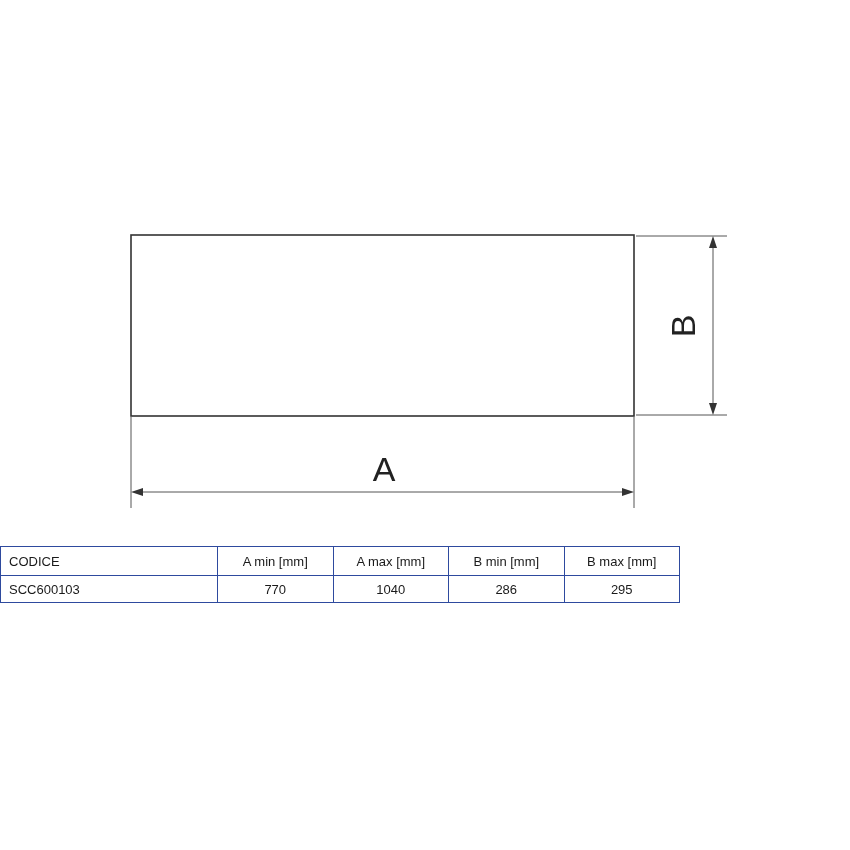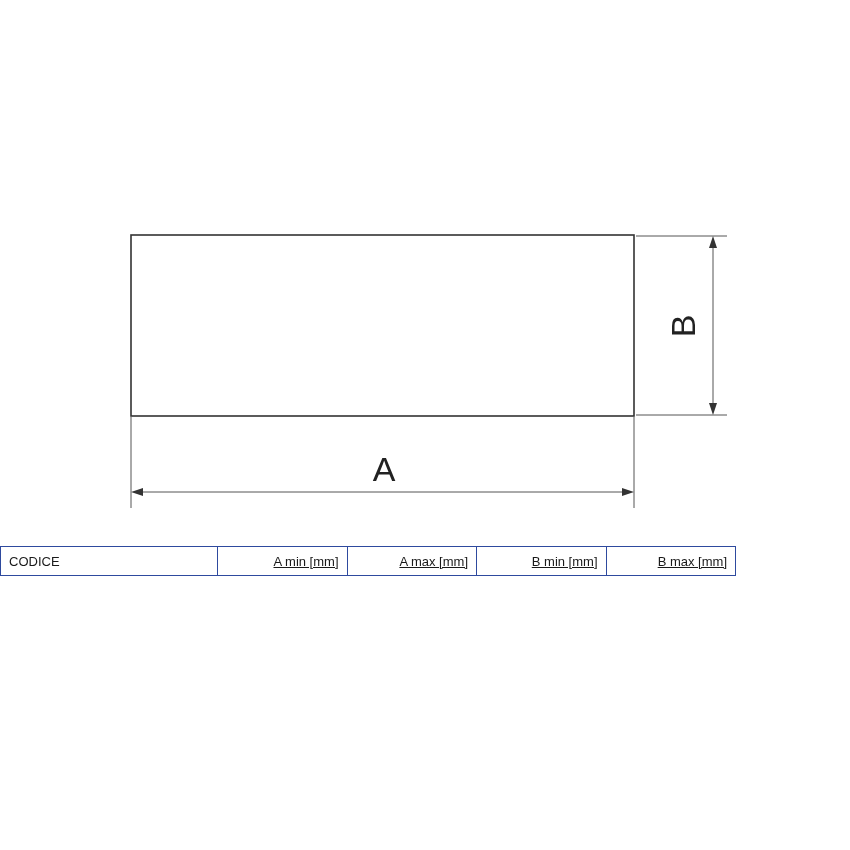--- a/index.html
+++ b/index.html
@@ -36,21 +36,21 @@
     font-family: "Liberation Sans", sans-serif;
     font-size: 34px;
     fill: #222222;
   }
 
   
   .spec-table {
     position: absolute;
     left: 0;
     top: 546px;
-    width: 736px;
+    width: 680px;
     border-collapse: collapse;
     table-layout: fixed;
     padding-left: 20px;
   }
   .spec-table th,
   .spec-table td {
     border: 1px solid #2e4a9e;
     font-weight: normal;
     font-size: 13px;
     color: #1a1a1a;
@@ -58,22 +58,21 @@
     padding: 0 8px;
     background: #ffffff;
   }
   .spec-table th.code-col,
   .spec-table td.code-col {
     text-align: left;
     width: 200px;
   }
   .spec-table th.num-col,
   .spec-table td.num-col {
-    text-align: right;
-    text-decoration: underline;
+    text-align: center;
   }
   .spec-table tr.header-row th {
     height: 28px;
   }
 </style>
 </head>
 <body>
 
 <div id="stage">
 
@@ -102,16 +101,23 @@
     <thead>
       <tr class="header-row">
         <th class="code-col">CODICE</th>
         <th class="num-col">A min [mm]</th>
         <th class="num-col">A max [mm]</th>
         <th class="num-col">B min [mm]</th>
         <th class="num-col">B max [mm]</th>
       </tr>
     </thead>
     <tbody>
+      <tr>
+        <td class="code-col">SCC600103</td>
+        <td class="num-col">770</td>
+        <td class="num-col">1040</td>
+        <td class="num-col">286</td>
+        <td class="num-col">295</td>
+      </tr>
     </tbody>
   </table>
 
 </div>
 
 </body></html>

